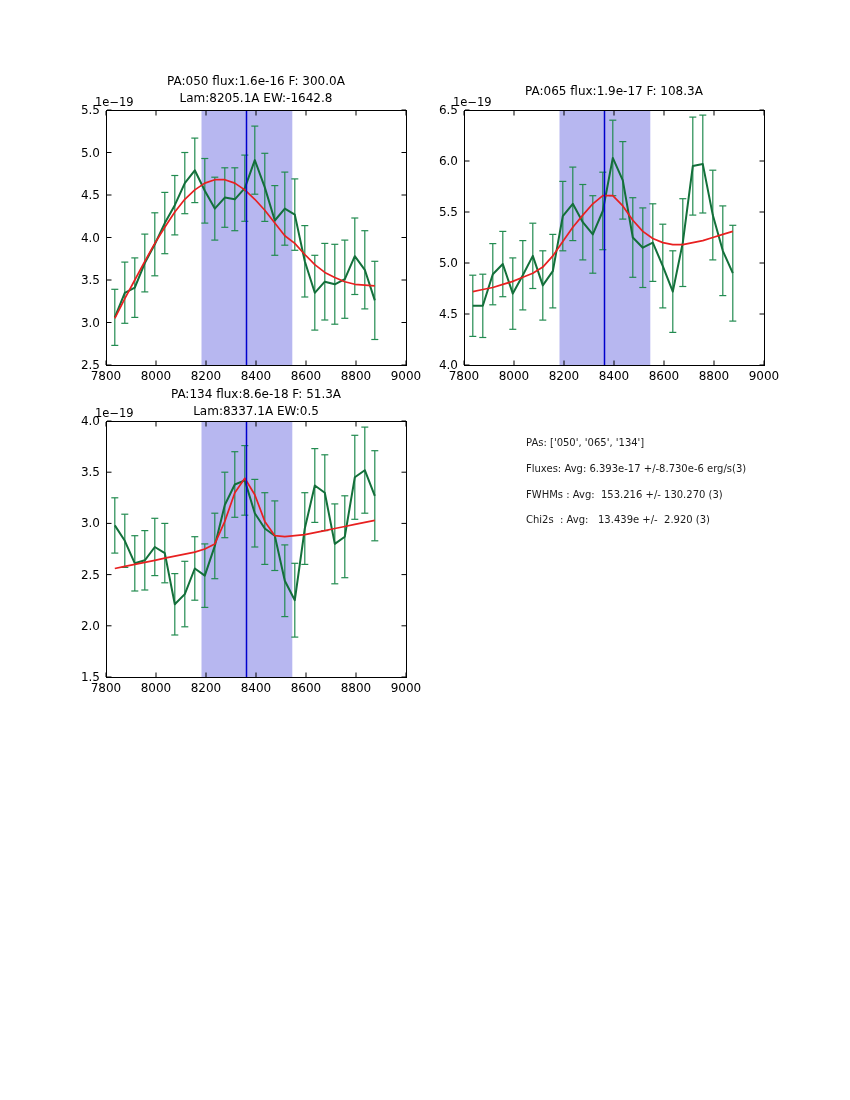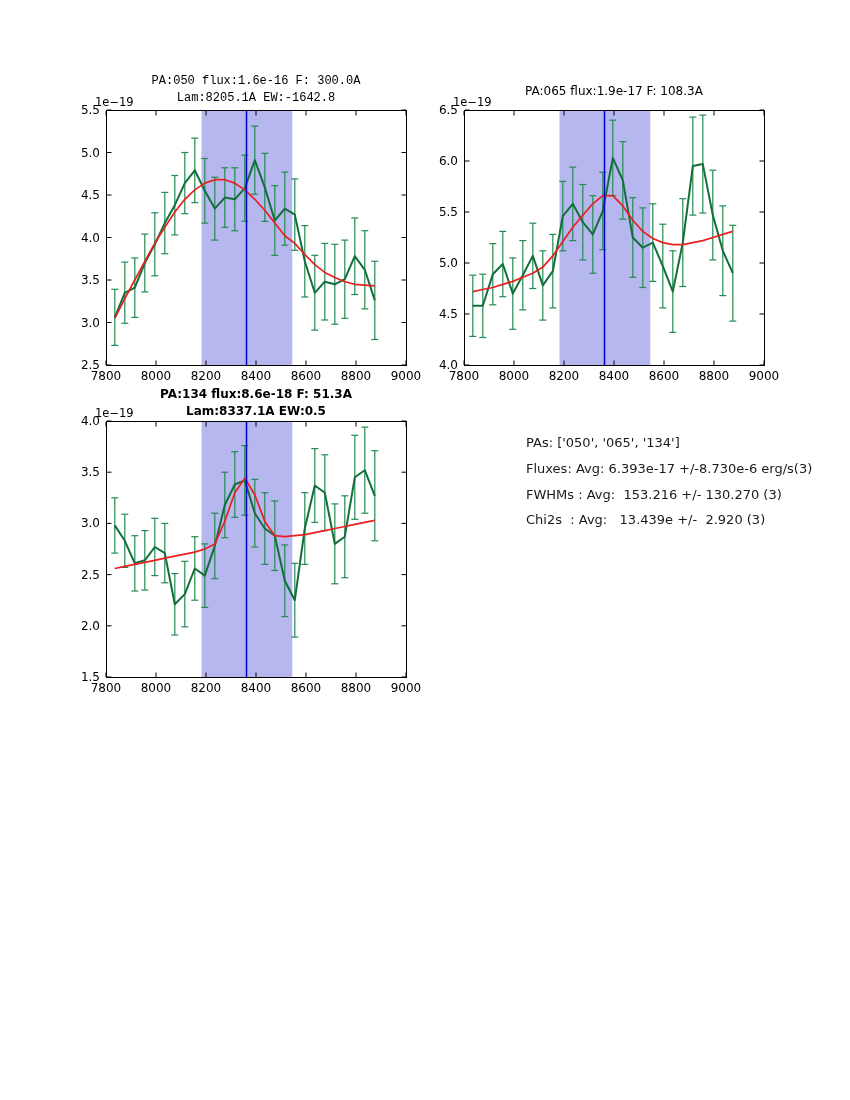--- a/index.html
+++ b/index.html
@@ -15,21 +15,21 @@
   .plot-title{
     position:absolute;
     text-align:center;
     font-size:12px;
     line-height:17.2px;
     color:#000;
   }
   .stats{
     position:absolute;
     left:526px;top:430px;
-    font-size:13px;
+    font-size:10px;
     line-height:25.8px;
     color:#1a1a1a;
   }
   .stats-line{white-space:pre;}
 </style>
 </head>
 <body>
 
 <div id="fig">
 
@@ -422,30 +422,30 @@
         <line x1="107" x2="111.5" y1="472.2" y2="472.2" stroke="#000000" stroke-width="1"></line>
         <line x1="406" x2="401.5" y1="472.2" y2="472.2" stroke="#000000" stroke-width="1"></line>
         <text x="100" y="476.2" text-anchor="end" font-size="12px" fill="#000000">3.5</text>
         <line x1="107" x2="111.5" y1="421.0" y2="421.0" stroke="#000000" stroke-width="1"></line>
         <line x1="406" x2="401.5" y1="421.0" y2="421.0" stroke="#000000" stroke-width="1"></line>
         <text x="100" y="425" text-anchor="end" font-size="12px" fill="#000000">4.0</text>
         <text x="95" y="417" text-anchor="start" font-size="11.5px" fill="#000000">1e−19</text>
       </g>
     </svg>
 
-  <div class="plot-title" style="left:106px;top:72.5px;width:300px;font-family:Liberation Mono, monospace;">
+  <div class="plot-title" style="left:106px;top:72.5px;width:300px;">
     <div>PA:050 flux:1.6e-16 F: 300.0A</div>
     <div>Lam:8205.1A EW:-1642.8</div>
   </div>
 
   <div class="plot-title" style="left:464px;top:83px;width:300px;">
     <div>PA:065 flux:1.9e-17 F: 108.3A</div>
   </div>
 
-  <div class="plot-title" style="left:106px;top:385.5px;width:300px;font-weight:bold;">
+  <div class="plot-title" style="left:106px;top:385.5px;width:300px;">
     <div>PA:134 flux:8.6e-18 F: 51.3A</div>
     <div>Lam:8337.1A EW:0.5</div>
   </div>
 
   <div class="stats">
     <div class="stats-line">PAs: ['050', '065', '134']</div>
     <div class="stats-line">Fluxes: Avg: 6.393e-17 +/-8.730e-6 erg/s(3)</div>
     <div class="stats-line">FWHMs : Avg:  153.216 +/- 130.270 (3)</div>
     <div class="stats-line">Chi2s  : Avg:   13.439e +/-  2.920 (3)</div>
   </div>

